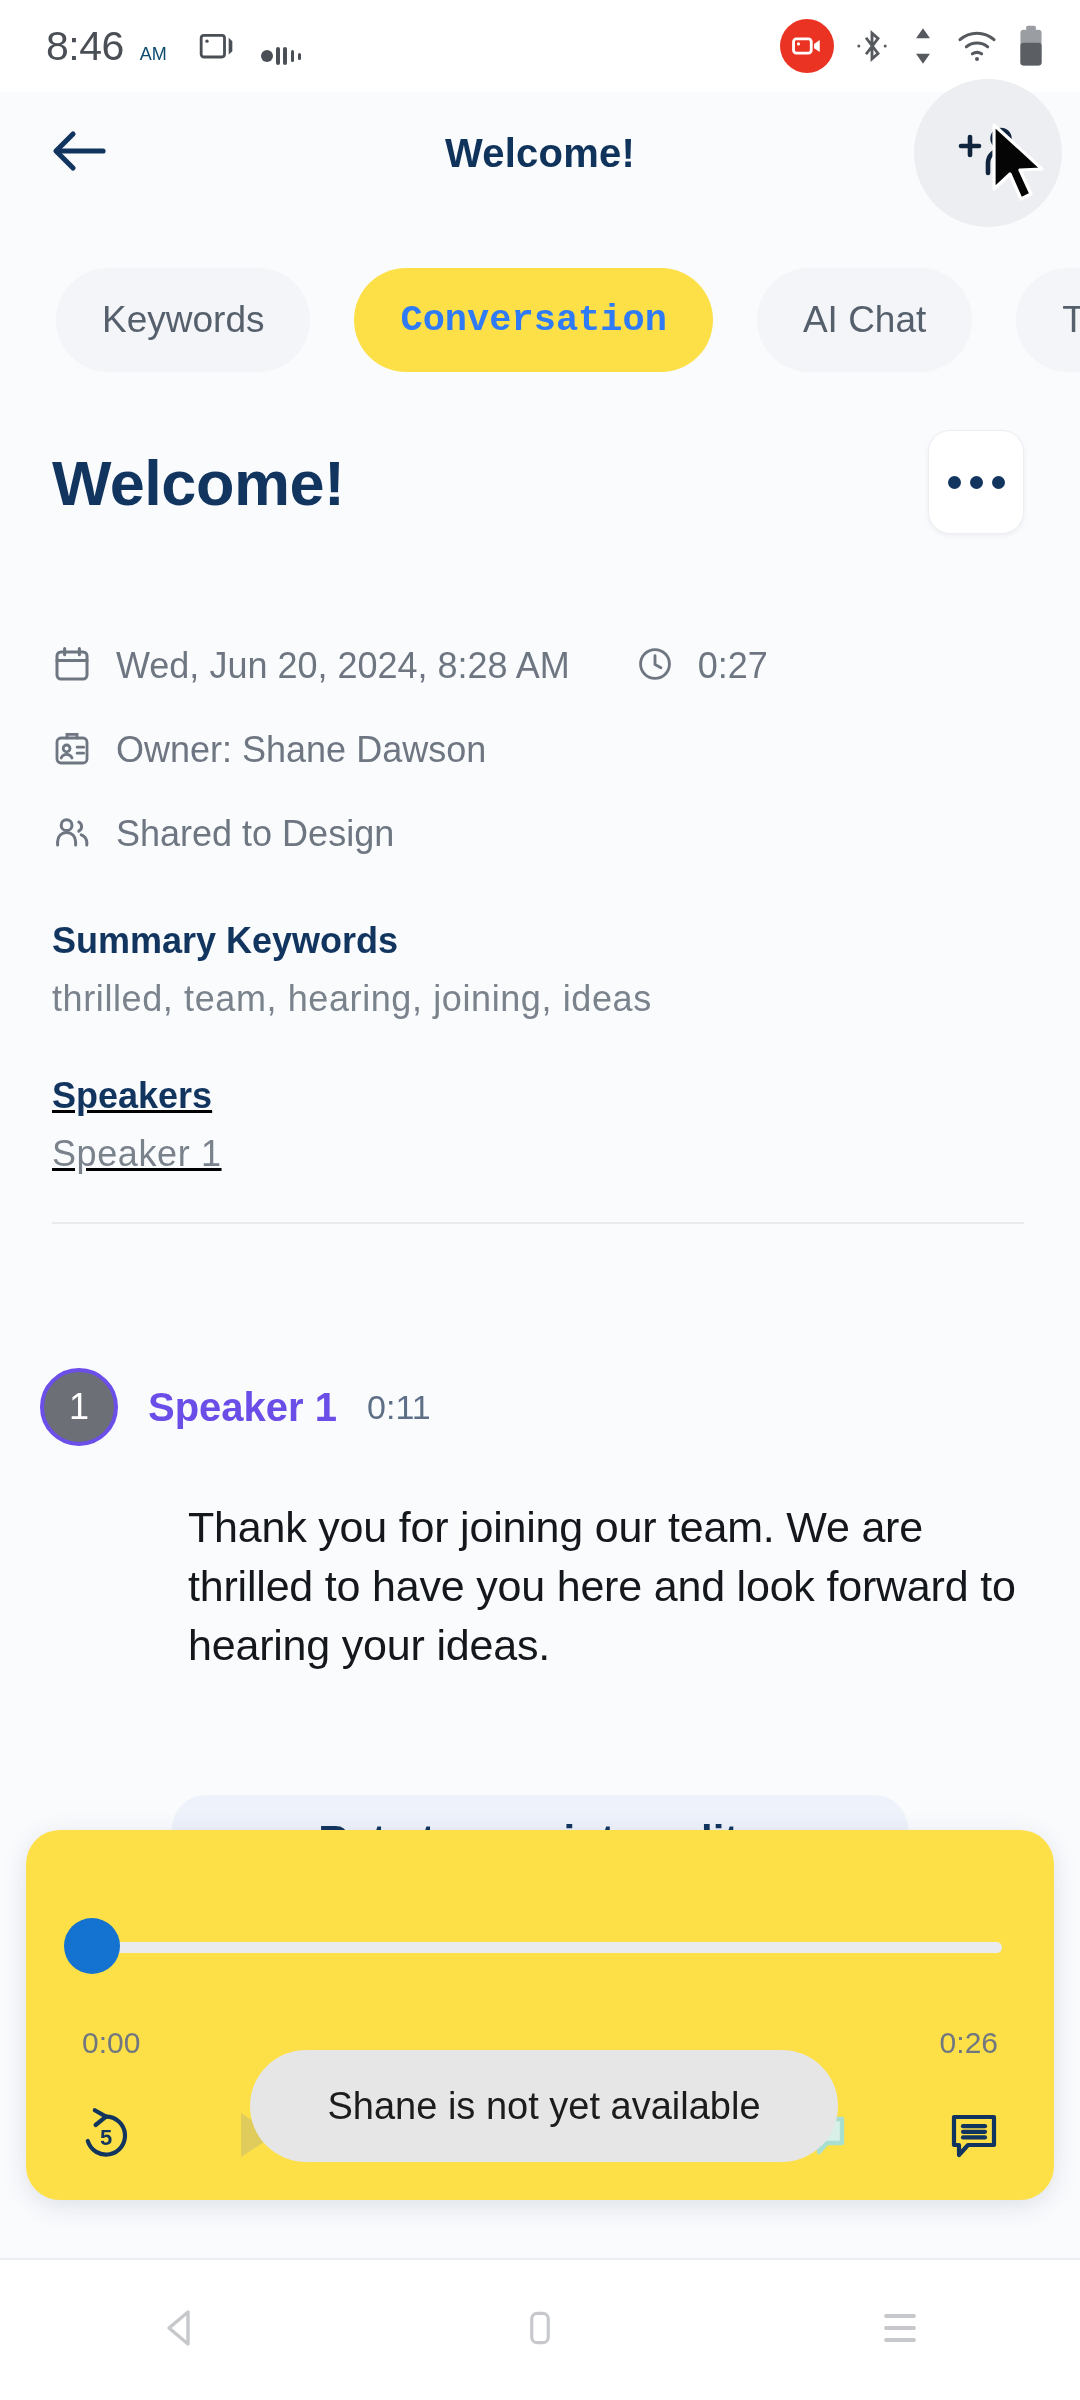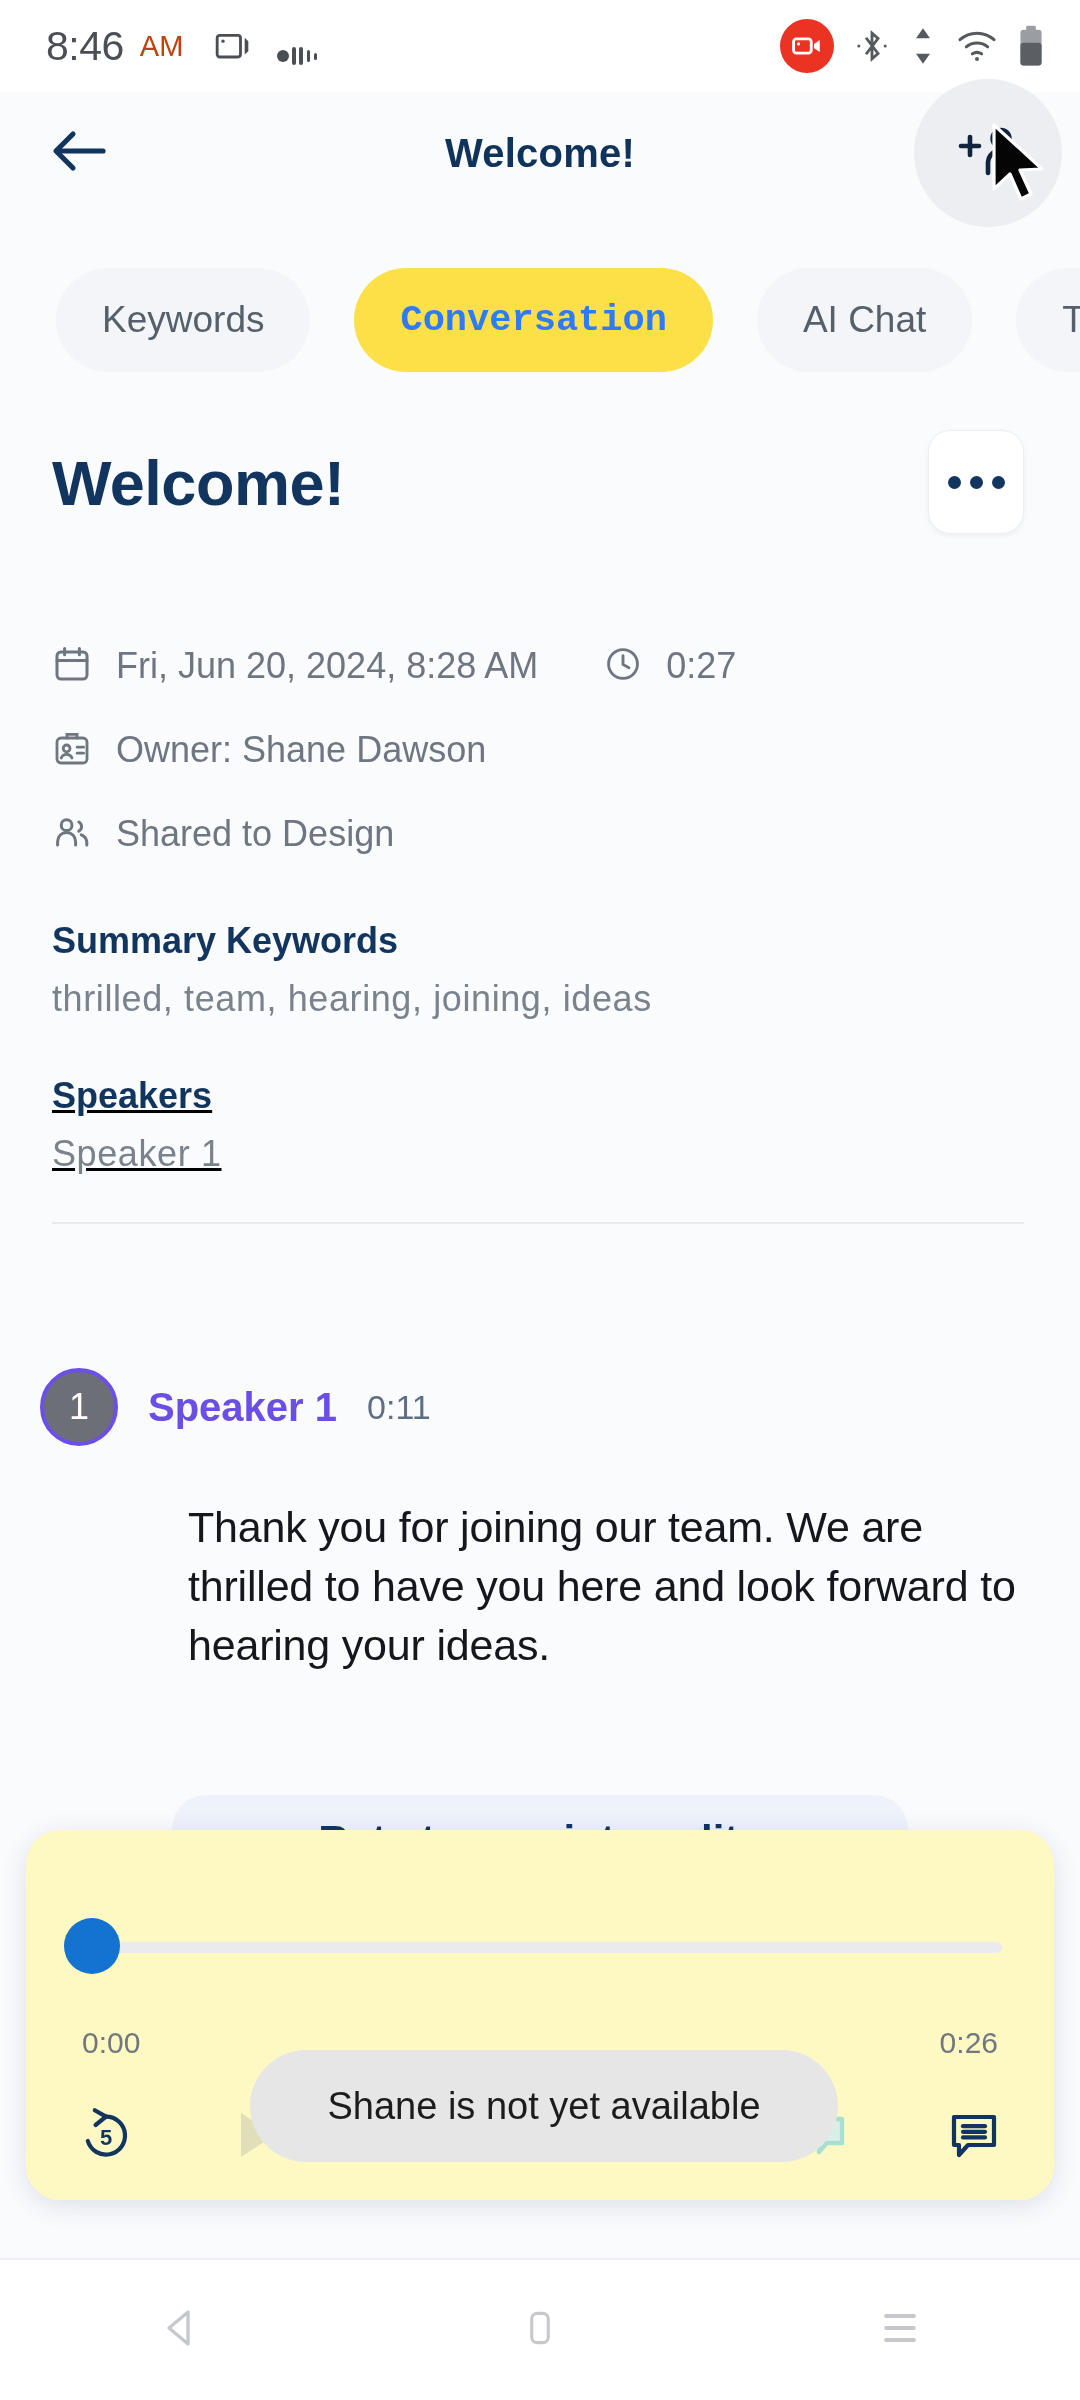--- a/index.html
+++ b/index.html
@@ -14,21 +14,21 @@
   
   .statusbar {
     position: absolute; top: 0; left: 0; width: 1080px; height: 92px;
     background: #ffffff;
     display: flex; align-items: center; justify-content: space-between;
     padding: 0 36px 0 46px;
     gap: 16px;
   }
   .sb-left { display: flex; align-items: flex-end; gap: 16px; }
   .sb-time { font-size: 41px; color: #4a4f56; letter-spacing: -0.5px; line-height: 1; }
-  .sb-ampm { font-size: 29px; color: #c2410c; line-height: 1.35; }
+  .sb-ampm { font-size: 18px; color: #0c4a6e; line-height: 1.35; }
   .sb-ic { display: flex; align-items: center; }
   .sb-right { display: flex; align-items: center; gap: 20px; }
   .rec-badge {
     width: 54px; height: 54px; border-radius: 50%;
     background: #ea3323; display: flex; align-items: center; justify-content: center;
   }
 
   
   .appbar {
     position: absolute; top: 92px; left: 0; width: 1080px; height: 122px;
@@ -119,21 +119,21 @@
     background: #eef2fb; border-radius: 34px;
     display: flex; align-items: flex-start; justify-content: center;
     padding-top: 22px;
     font-size: 42px; font-weight: 700; color: #12355f;
     overflow: hidden;
   }
 
   
   .player {
     position: absolute; top: 1830px; left: 26px; width: 1028px; height: 370px;
-    background: #fef9c3; border-radius: 34px;
+    background: #fde047; border-radius: 34px;
     box-shadow: 0 6px 26px rgba(25,45,85,.13);
     padding: 0 80px;
   }
   .slider { position: absolute; top: 106px; left: 52px; right: 52px; height: 20px; }
   .slider-track {
     position: absolute; top: 6px; left: 0; right: 0; height: 11px;
     background: #e9ebef; border-radius: 6px;
   }
   .slider-thumb {
     position: absolute; top: -18px; left: -14px;
@@ -289,21 +289,21 @@
   <div class="meta">
     <div class="meta-row">
       <span>
         <svg width="40" height="40" viewBox="0 0 20 20" fill="none" stroke="#6e7681" stroke-width="1.5" stroke-linecap="round">
           <rect x="2.5" y="4" width="15" height="13.5" rx="2"></rect>
           <path d="M6.3 2.2 V5.4"></path>
             <path d="M13.7 2.2 V5.4"></path>
             <path d="M2.5 8.2 H17.5"></path>
         </svg>
       </span>
-      <span class="meta-text">Fri, Jun 20, 2024, 8:28 AM</span>
+      <span class="meta-text">Wed, Jun 20, 2024, 8:28 AM</span>
       <span class="meta-gap"></span>
       <span>
         <svg width="38" height="38" viewBox="0 0 20 20" fill="none" stroke="#6e7681" stroke-width="1.5" stroke-linecap="round">
           <circle cx="10" cy="10" r="7.6"></circle>
             <path d="M10 5.6 V10.2 L13.1 12"></path>
         </svg>
       </span>
       <span class="meta-text">0:27</span>
     </div>
 

